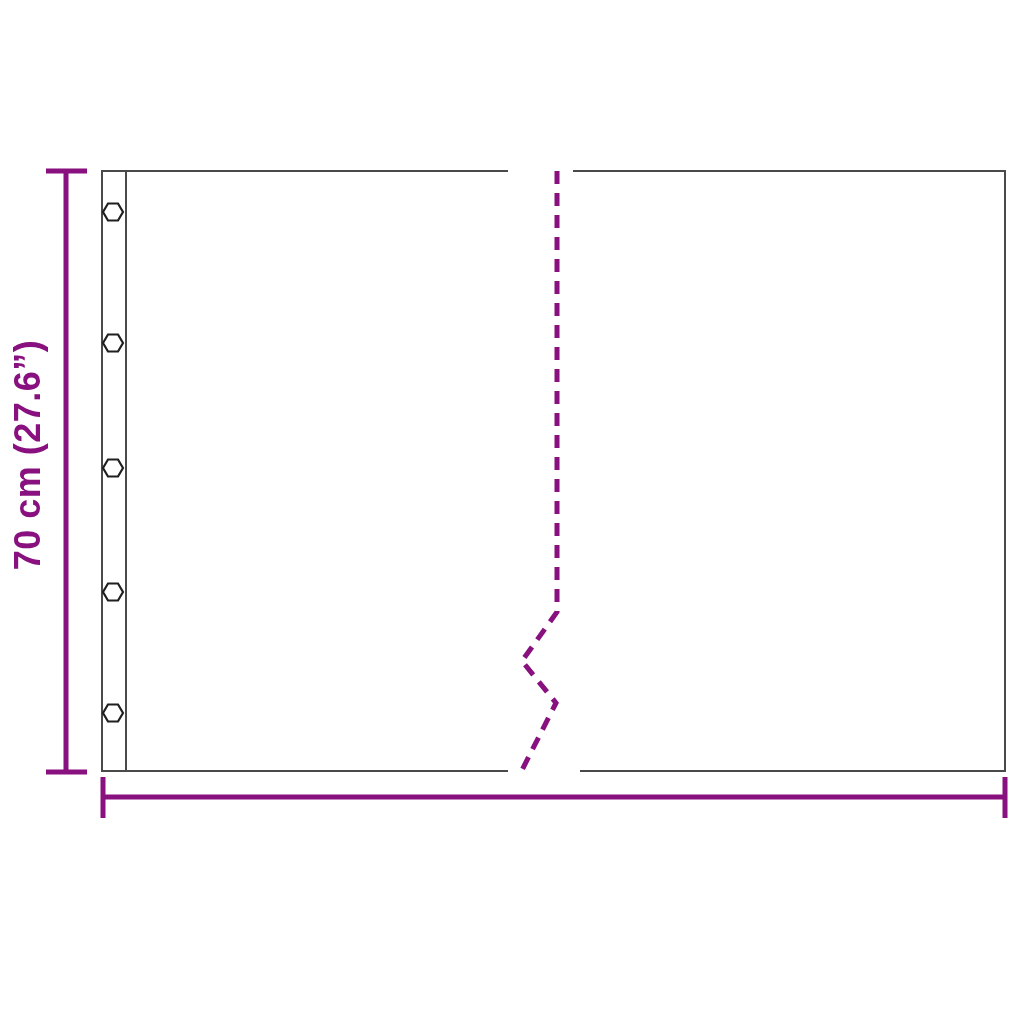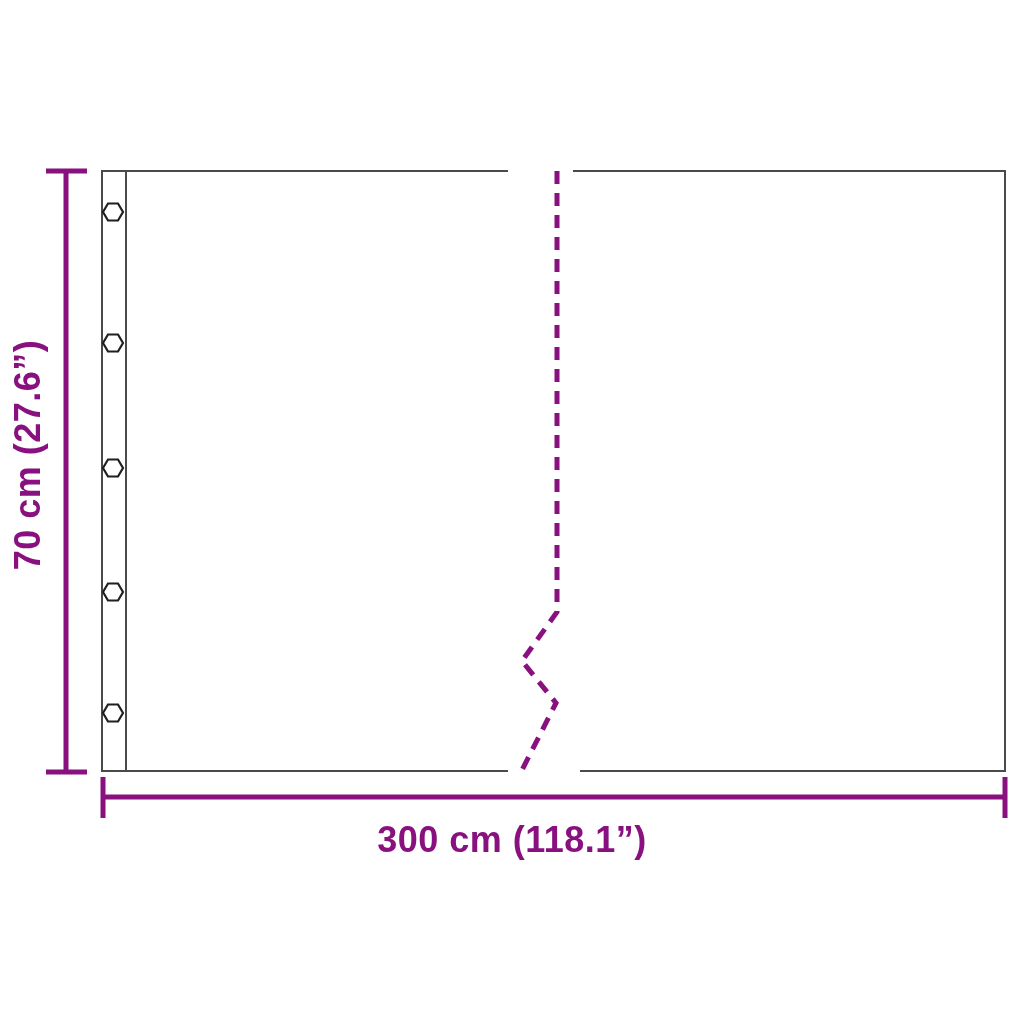--- a/index.html
+++ b/index.html
@@ -104,15 +104,14 @@
 
     <g>
       <path class="dim-line" d="M103,797 H1005"></path>
       <path class="dim-line" d="M103,777 V818"></path>
       <path class="dim-line" d="M1005,777 V818"></path>
     </g>
   </svg>
 
   <div class="dim-label dim-label-height">70 cm (27.6”)</div>
 
-  <div class="dim-label dim-label-width">300 cm (118.1”)</div>
 
 </div>
 
 </body></html>

